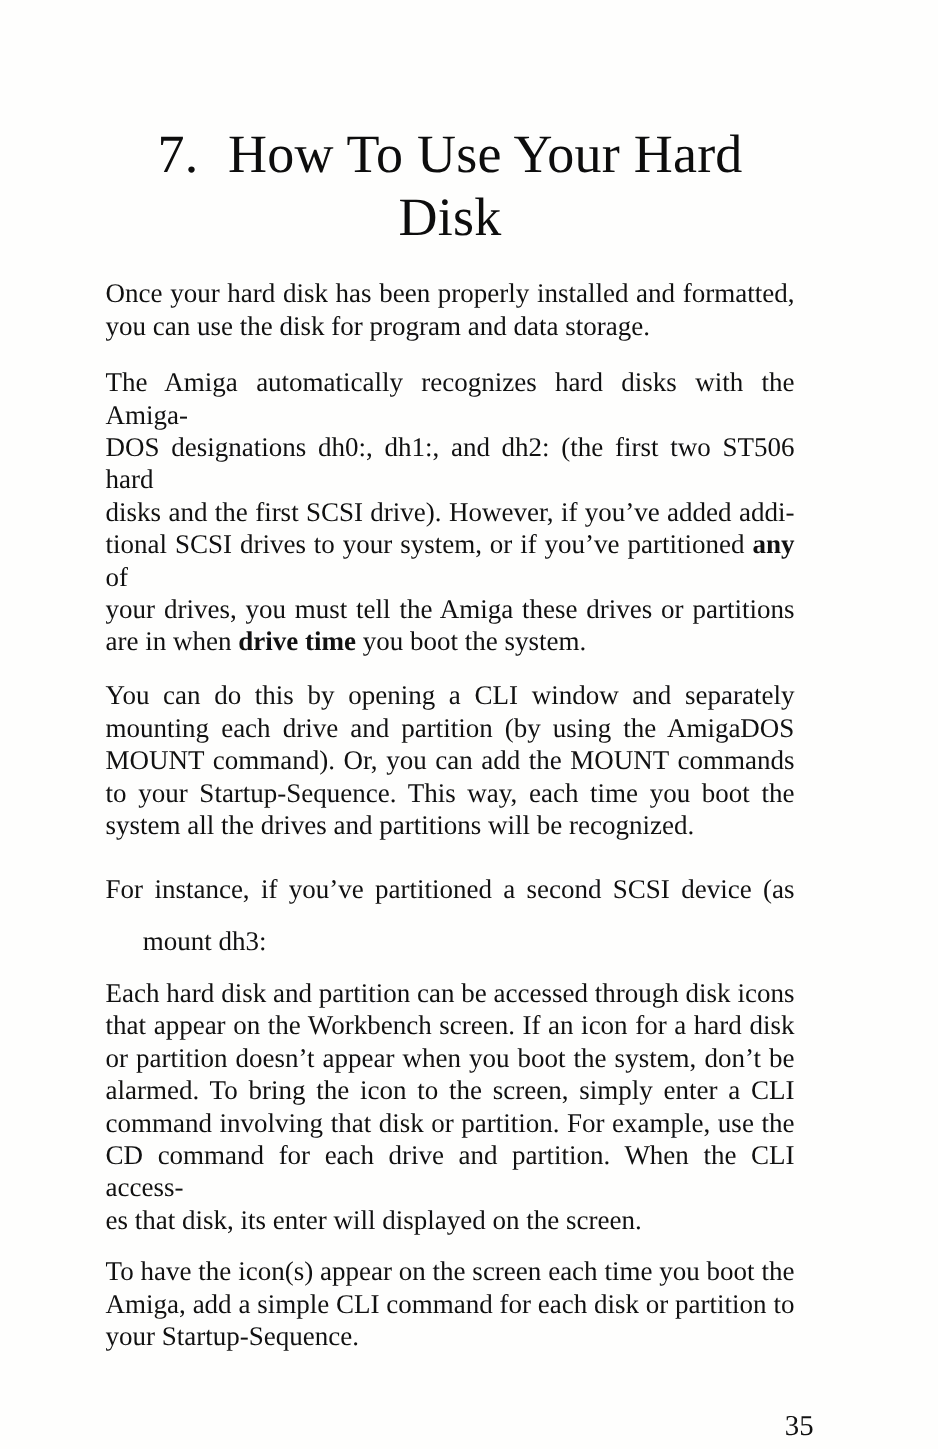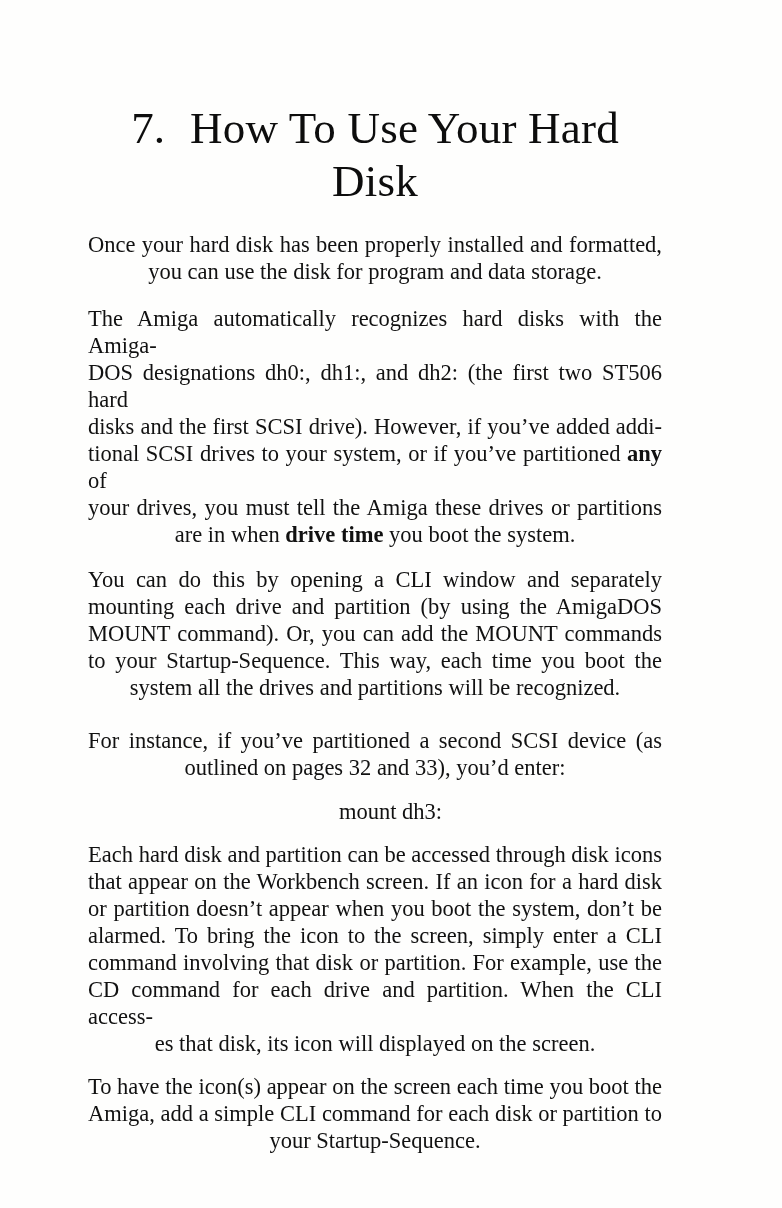--- a/index.html
+++ b/index.html
@@ -37,21 +37,21 @@
   }
   .para { margin: 16px; }
   .para:nth-child(1) { margin-top: 23px; }
   .para:nth-child(2) { margin-top: 20px; }
   .para:nth-child(3) { margin-top: 18px; }
   .para:nth-child(4) { margin-top: 26px; }
   .para:nth-child(5) { margin-top: 17px; }
   .para:nth-child(6) { margin-top: 15px; }
   .para:nth-child(7) { margin-top: 16px; }
   .para.command { margin-left: 47px; }
-  .line { text-align: center; }
+  .line { text-align: left; }
   .jline {
     text-align: justify;
     text-align-last: justify;
   }
   .line b { font-weight: 700; }
   .page-number {
     width: 606px;
     margin-top: 48px;
     text-align: right;
     font-size: 24px;
@@ -83,33 +83,32 @@
       </div>
       <div class="para body">
         <div class="line jline"><span>You can do this by opening a CLI window and separately</span></div>
         <div class="line jline"><span>mounting each drive and partition (by using the AmigaDOS</span></div>
         <div class="line jline"><span>MOUNT command). Or, you can add the MOUNT commands</span></div>
         <div class="line jline"><span>to your Startup-Sequence. This way, each time you boot the</span></div>
         <div class="line"><span>system all the drives and partitions will be recognized.</span></div>
       </div>
       <div class="para body">
         <div class="line jline"><span>For instance, if you’ve partitioned a second SCSI device (as</span></div>
-        <div class="line"><span>outlined on pages 32 and 33), you’d enter:</span></div>
       </div>
       <div class="para command">
         <div class="line"><span>mount dh3:</span></div>
       </div>
       <div class="para body">
         <div class="line jline"><span>Each hard disk and partition can be accessed through disk icons</span></div>
         <div class="line jline"><span>that appear on the Workbench screen. If an icon for a hard disk</span></div>
         <div class="line jline"><span>or partition doesn’t appear when you boot the system, don’t be</span></div>
         <div class="line jline"><span>alarmed. To bring the icon to the screen, simply enter a CLI</span></div>
         <div class="line jline"><span>command involving that disk or partition. For example, use the</span></div>
         <div class="line jline"><span>CD command for each drive and partition. When the CLI access-</span></div>
-        <div class="line"><span>es that disk, its icon will displayed on the screen.</span></div>
+        <div class="line"><span>es that disk, its enter will displayed on the screen.</span></div>
       </div>
       <div class="para body">
         <div class="line jline"><span>To have the icon(s) appear on the screen each time you boot the</span></div>
         <div class="line jline"><span>Amiga, add a simple CLI command for each disk or partition to</span></div>
         <div class="line"><span>your Startup-Sequence.</span></div>
       </div>
     </div>
 
   <div class="page-number">35</div>
 

